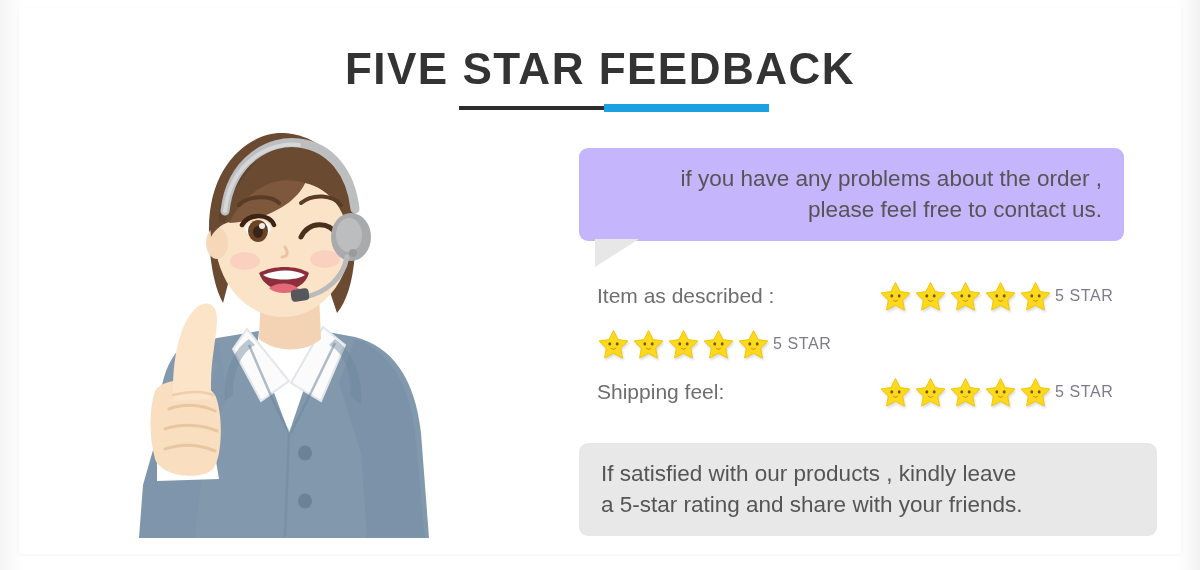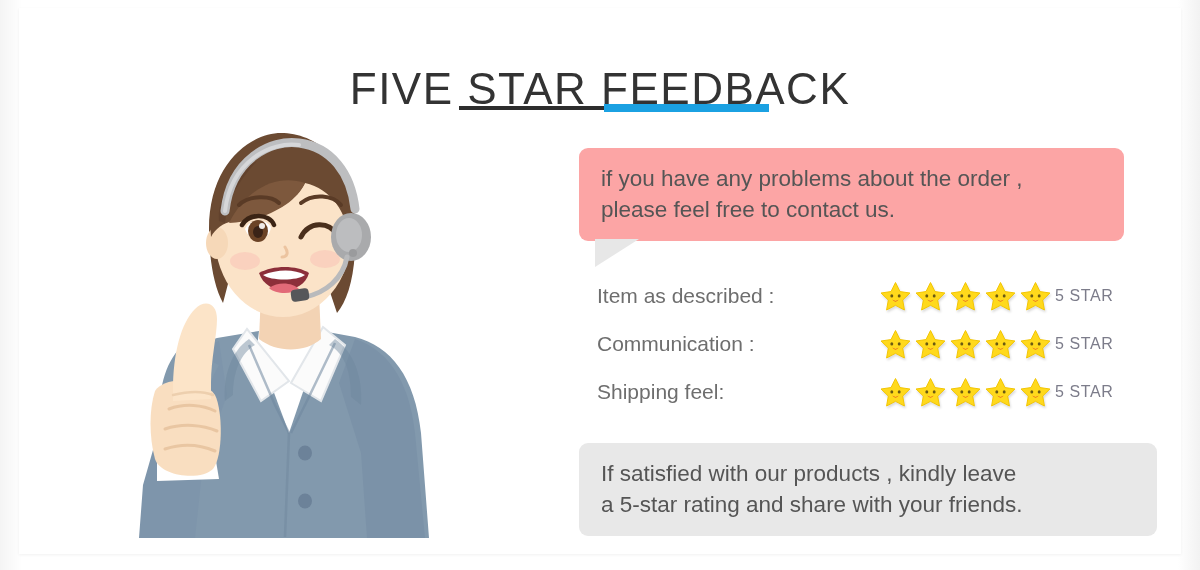--- a/index.html
+++ b/index.html
@@ -32,23 +32,22 @@
 
   
   .title {
     position: absolute;
     left: 0; top: 36px;
     width: 1162px;
     text-align: center;
     font-size: 44px;
     letter-spacing: 1.5px;
     color: #333333;
-    font-weight: normal;
+    font-weight: bold;
     white-space: nowrap;
-    margin-top: 20px;
   }
   .rule {
     position: absolute;
     top: 96px;
     left: 440px;
     width: 310px;
     height: 8px;
   }
   .rule-dark {
     position: absolute;
@@ -75,25 +74,26 @@
   
   .right-col {
     position: absolute;
     left: 560px;
     top: 140px;
     width: 600px;
   }
 
   .bubble {
     position: relative;
-    background: #fca5a5;
+    background: #c4b5fd;
     border-radius: 9px;
     padding: 15px 22px 16px 22px;
     width: 545px;
     box-sizing: border-box;
+    text-align: right;
   }
   .bubble-text {
     font-size: 22.5px;
     line-height: 31px;
     color: #555555;
     white-space: pre-line;
   }
   .bubble-tail {
     position: absolute;
     left: 16px;
@@ -332,21 +332,20 @@
                   <ellipse cx="13.2" cy="16.4" rx="1.5" ry="1.7" fill="#6a5a12"></ellipse>
                   <ellipse cx="20.8" cy="16.4" rx="1.5" ry="1.7" fill="#6a5a12"></ellipse>
                   <path d="M13.6 20.2 q3.4 2.8 6.8 0 q-3.4 3.8 -6.8 0 z" fill="#d62828"></path>
                 </svg>
               </span>
           </div>
           <div class="rating-value">5 STAR</div>
         </div>
 
         <div class="rating-row">
-          <div class="rating-label">Communication :</div>
           <div class="rating-stars">
             <span>
                 <svg class="star-ico" width="33" height="33" viewBox="0 0 34 34">
                   <path d="M17 2.6 l4.6 9.3 10.3 1.5 -7.5 7.3 1.8 10.2 -9.2 -4.8 -9.2 4.8 1.8 -10.2 -7.5 -7.3 10.3 -1.5 z" fill="#ffd91c" stroke="#f2c400" stroke-width="1"></path>
                   <ellipse cx="13.2" cy="16.4" rx="1.5" ry="1.7" fill="#6a5a12"></ellipse>
                   <ellipse cx="20.8" cy="16.4" rx="1.5" ry="1.7" fill="#6a5a12"></ellipse>
                   <path d="M13.6 20.2 q3.4 2.8 6.8 0 q-3.4 3.8 -6.8 0 z" fill="#d62828"></path>
                 </svg>
               </span>
             <span>

